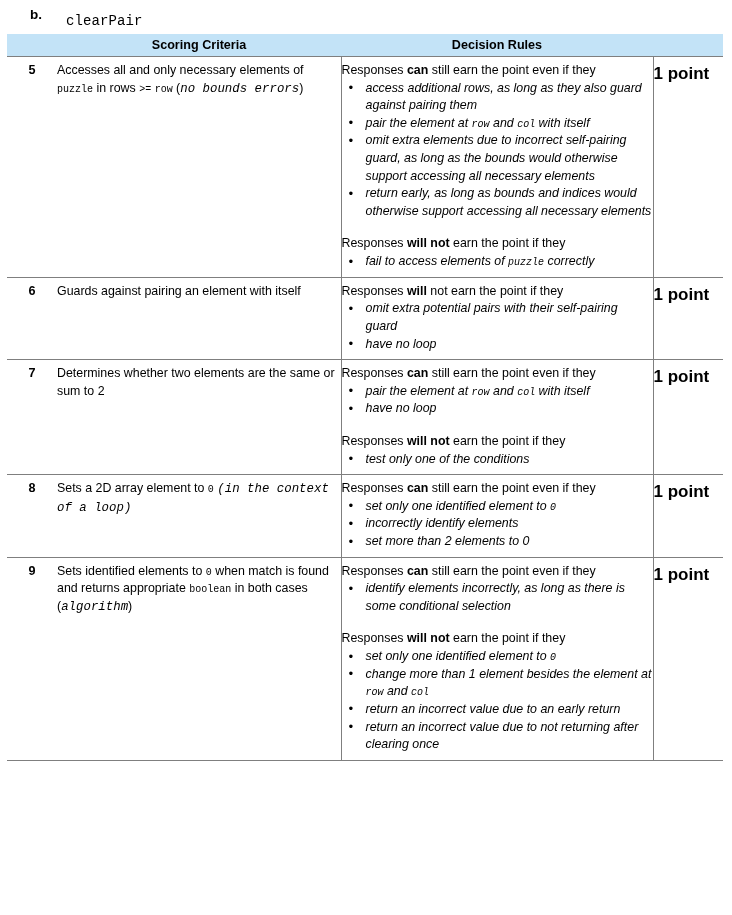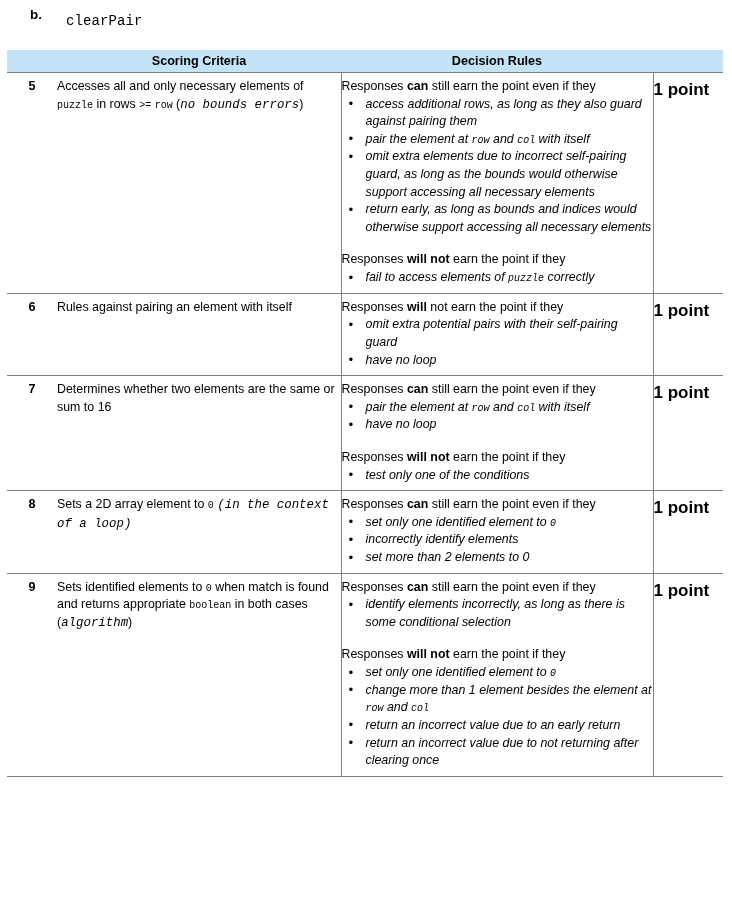--- a/index.html
+++ b/index.html
@@ -44,21 +44,21 @@
     font-family: "Liberation Mono", "DejaVu Sans Mono", monospace;
     font-size: 14px;
     letter-spacing: 0.1px;
     margin-top: 12px;
   }
 
   
   .rubric-table {
     position: absolute;
     left: 7px;
-    top: 50px;
+    top: 34px;
     width: 716px;
     border-collapse: collapse;
     table-layout: fixed;
     font-size: 12.4px;
   }
   .rubric-table td, .rubric-table th {
     vertical-align: top;
     padding: 0;
   }
 
@@ -191,33 +191,33 @@
             <div class="gap"></div>
             <div class="lead">Responses <span class="bld">will not</span> earn the point if they</div>
             <ul class="bl">
               <li>fail to access elements of <span class="code">puzzle</span> correctly</li>
             </ul>
           </td>
           <td class="cell-points">1 point</td>
         </tr>
         <tr class="brow">
           <td class="cell-num">6</td>
-          <td class="cell-crit">Rules against pairing an element with itself</td>
+          <td class="cell-crit">Guards against pairing an element with itself</td>
           <td class="cell-rules">
             <div class="lead">Responses <span class="bld">will</span> not earn the point if they</div>
             <ul class="bl">
               <li>omit extra potential pairs with their self-pairing guard</li>
               <li>have no loop</li>
             </ul>
           </td>
           <td class="cell-points">1 point</td>
         </tr>
         <tr class="brow">
           <td class="cell-num">7</td>
-          <td class="cell-crit">Determines whether two elements are the same or sum to 16</td>
+          <td class="cell-crit">Determines whether two elements are the same or sum to 2</td>
           <td class="cell-rules">
             <div class="lead">Responses <span class="bld">can</span> still earn the point even if they</div>
             <ul class="bl">
               <li>pair the element at <span class="code">row</span> and <span class="code">col</span> with itself</li>
               <li>have no loop</li>
             </ul>
             <div class="gap"></div>
             <div class="lead">Responses <span class="bld">will not</span> earn the point if they</div>
             <ul class="bl">
               <li>test only one of the conditions</li>

